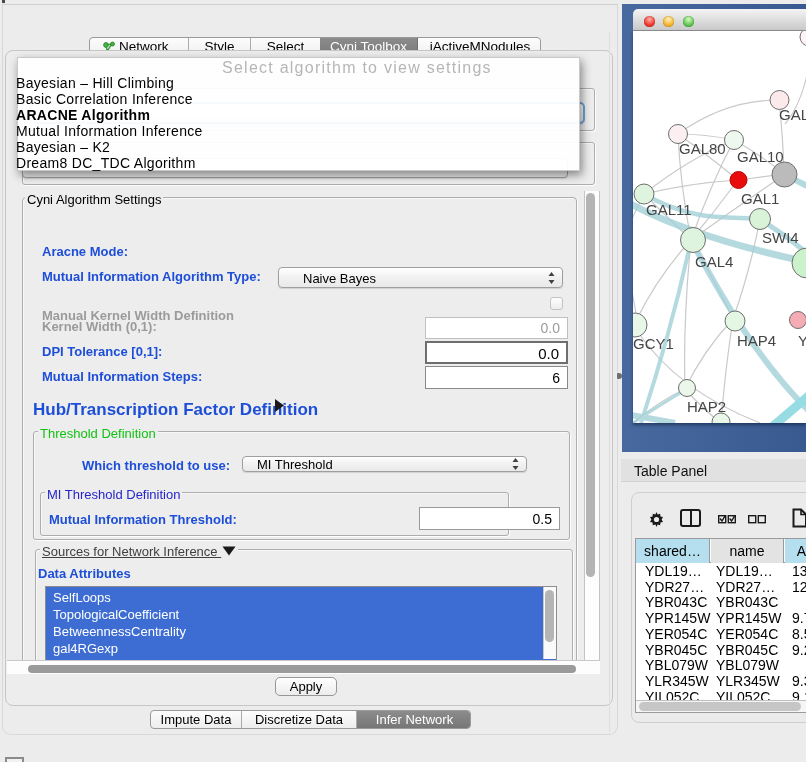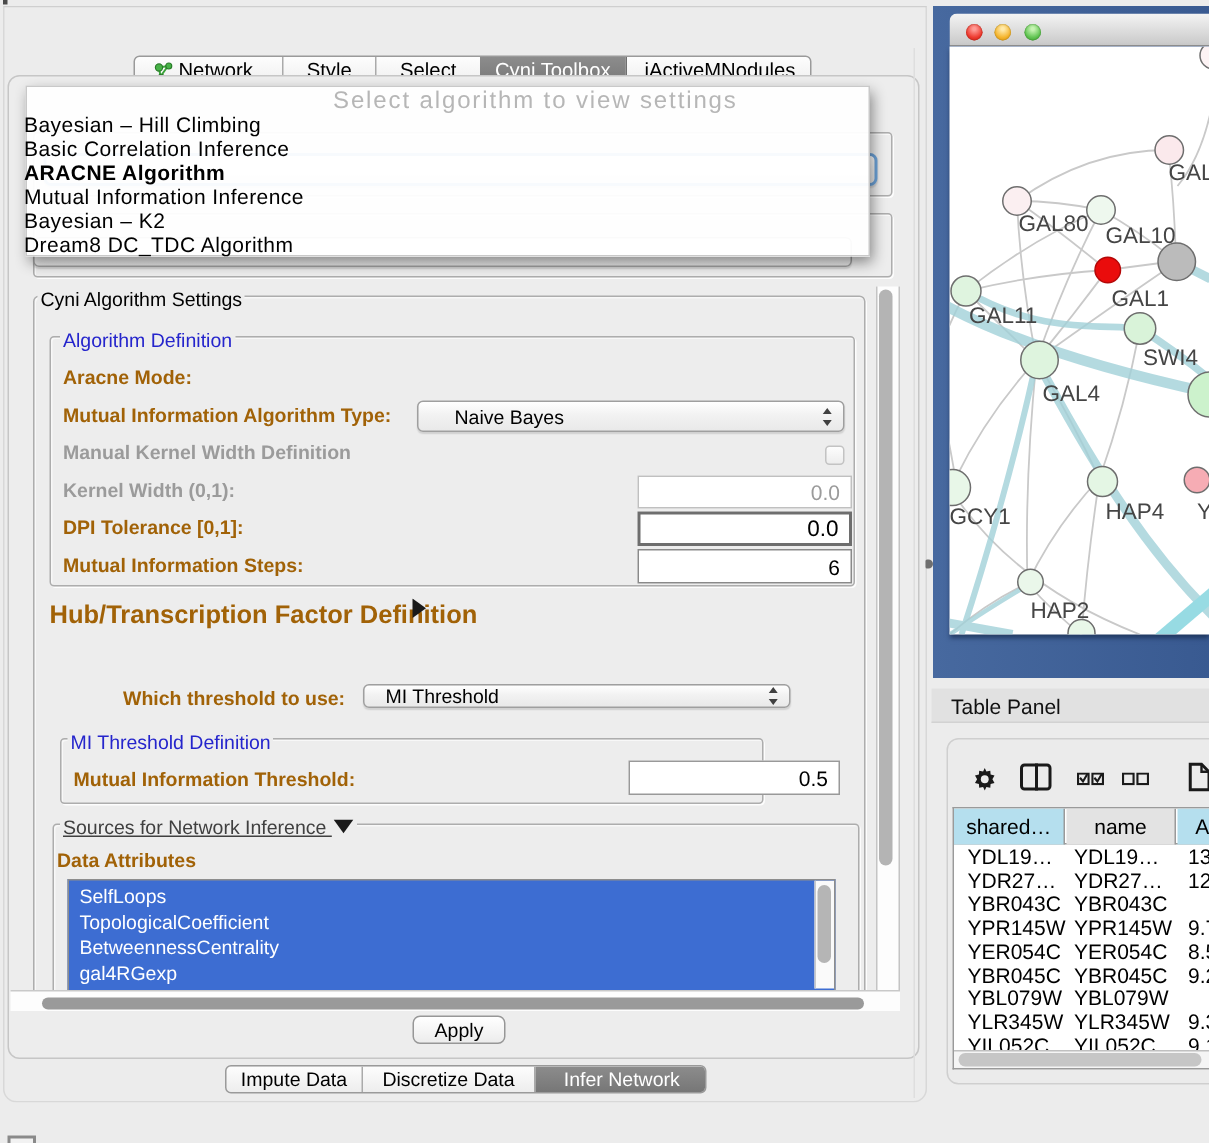--- a/index.html
+++ b/index.html
@@ -1,20 +1,20 @@
 <!DOCTYPE html>
 <html><head>
 <meta charset="utf-8">
 <style>
   * { margin:0; padding:0; box-sizing:border-box; }
   html,body { width:806px; height:762px; overflow:hidden; }
   body { position:relative; background:#ececec; font-family:"Liberation Sans", sans-serif; }
   .abs { position:absolute; }
   .b { font-weight:bold; }
-  .lbl { position:absolute; font-size:13px; font-weight:bold; color:#a16207; white-space:nowrap; }
+  .lbl { position:absolute; font-size:13px; font-weight:bold; color:#1d4ed8; white-space:nowrap; }
   .gray { color:#9b9b9b; }
   .group { position:absolute; border:1px solid #adadad; border-radius:3px; box-shadow:1px 1px 0 rgba(255,255,255,0.85), inset 1px 1px 0 rgba(255,255,255,0.6); }
   .gtitle { position:absolute; top:-6px; font-size:13px; background:#ededed; padding:0 2px; white-space:nowrap; }
   .combo { position:absolute; border:1px solid #9f9f9f; border-radius:4px; background:linear-gradient(#ffffff,#f2f2f2 45%,#e9e9e9); box-shadow:0 1px 1px rgba(0,0,0,0.12); font-size:13px; color:#000; }
   .combo .ct { position:absolute; left:24px; top:50%; transform:translateY(-50%); white-space:nowrap; }
   .combo .arr { position:absolute; right:7px; top:50%; transform:translateY(-50%); width:7px; height:12px; }
   .field { position:absolute; background:#fff; font-size:14px; text-align:right; }
   .field span { position:absolute; right:7px; top:50%; transform:translateY(-50%); }
 </style>
 </head>
@@ -46,51 +46,51 @@
 
     <div class="group" style="left:19px; top:83px; width:573px; height:43px;"></div>
     <div class="combo" style="left:26px; top:97px; width:556px; height:22px; border:2px solid #6da3d9; border-radius:5px;"></div>
     <div class="group" style="left:19px; top:137px; width:573px; height:43px;"></div>
     <div class="combo" style="left:19px; top:153px; width:546px; height:20px;"></div>
 
     <div class="group" style="left:19px; top:192px; width:555px; height:470px; border-radius:4px;">
       <div class="gtitle" style="left:2px; color:#000;">Cyni Algorithm Settings</div>
     </div>
 
-    <div class="group" style="left:30px; top:219px; width:537px; height:167px;">
-      <div class="gtitle" style="left:6px; color:#2525cc;">Algorithm Definition</div>
-    </div>
     <div class="lbl" style="left:39px; top:239px;">Aracne Mode:</div>
     <div class="lbl" style="left:39px; top:264px;">Mutual Information Algorithm Type:</div>
     <div class="combo" style="left:275px; top:262px; width:285px; height:21px;">
       <span class="ct">Naive Bayes</span>
       <svg class="arr" viewBox="0 0 7 12">
           <path d="M3.5 0 L6.5 4 L0.5 4 Z M3.5 12 L6.5 8 L0.5 8 Z" fill="#404040"></path>
         </svg>
     </div>
-    <div class="lbl gray" style="left:39px; top:289px;">Manual Kernel Width Definition</div>
+    <div class="lbl gray" style="left:39px; top:303px;">Manual Kernel Width Definition</div>
     <div class="abs" style="left:547px; top:292px; width:13px; height:13px; border:1px solid #c3c3c3; border-radius:3px; background:linear-gradient(#fdfdfd,#ededed);"></div>
     <div class="lbl gray" style="left:39px; top:314px;">Kernel Width (0,1):</div>
     <div class="field" style="left:422px; top:312px; width:143px; height:22px; border:1px solid #c0c0c0;">
         <span class="gray">0.0</span>
       </div>
     <div class="lbl" style="left:39px; top:339px;">DPI Tolerance [0,1]:</div>
     <div class="field" style="left:422px; top:336px; width:143px; height:23px; border:2px solid #6e6e6e; font-size:15px;">
         <span>0.0</span>
       </div>
     <div class="lbl" style="left:39px; top:364px;">Mutual Information Steps:</div>
     <div class="field" style="left:422px; top:361px; width:143px; height:23px; border:1px solid #8a8a8a;">
         <span>6</span>
       </div>
 
     <div class="lbl" style="left:30px; top:395px; font-size:17px;">Hub/Transcription Factor Definition</div>
     <svg class="abs" style="left:271px; top:394px;" width="11" height="13" viewBox="0 0 11 13">
         <path d="M1 0 L10 6.5 L1 13 Z" fill="#1a1a1a"></path>
       </svg>
 
+    <div class="group" style="left:30px; top:426px; width:537px; height:109px;">
+      <div class="gtitle" style="left:4px; color:#11c211;">Threshold Definition</div>
+    </div>
     <div class="lbl" style="left:79px; top:453px;">Which threshold to use:</div>
     <div class="combo" style="left:239px; top:451px; width:285px; height:16px;">
       <span class="ct" style="left:14px;">MI Threshold</span>
       <svg class="arr" viewBox="0 0 7 12">
           <path d="M3.5 0 L6.5 4 L0.5 4 Z M3.5 12 L6.5 8 L0.5 8 Z" fill="#404040"></path>
         </svg>
     </div>
 
     <div class="group" style="left:37px; top:487px; width:469px; height:44px;">
       <div class="gtitle" style="left:4px; color:#2525cc;">MI Threshold Definition</div>

